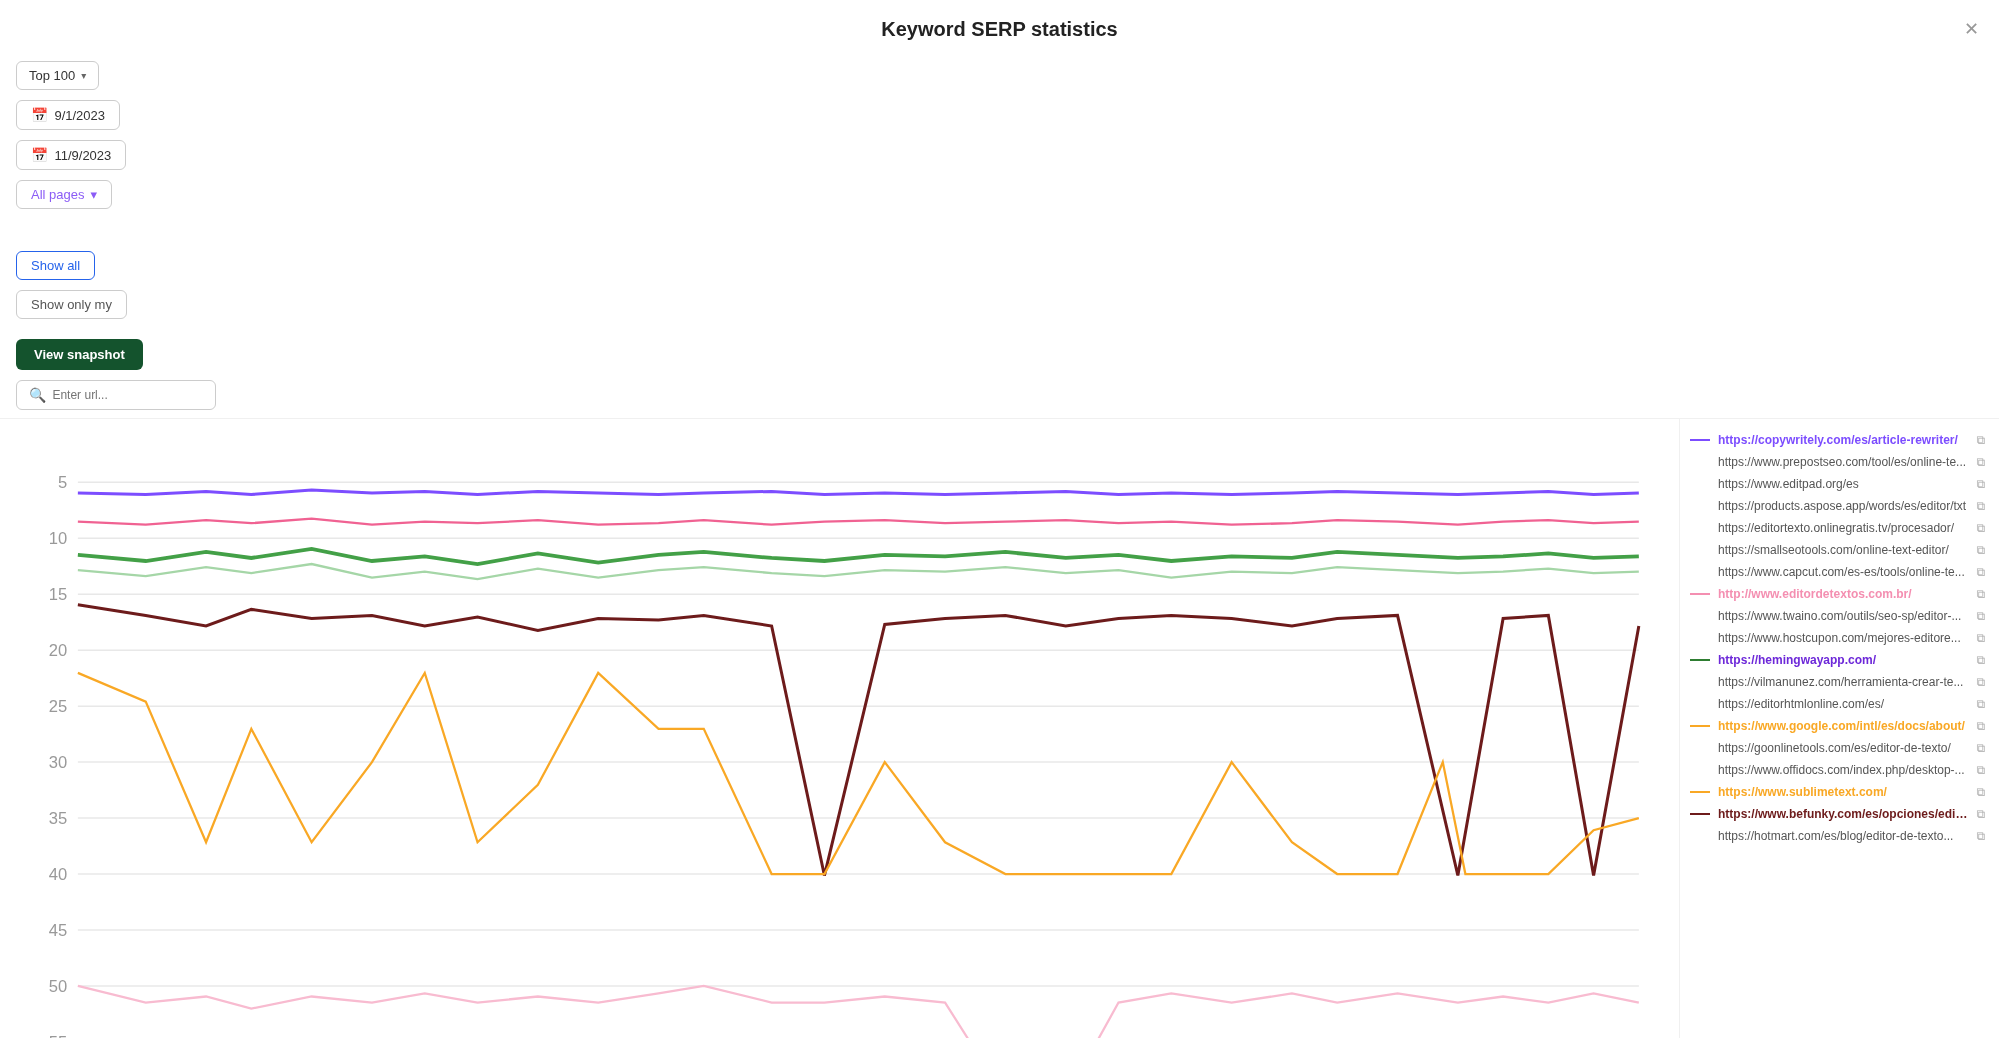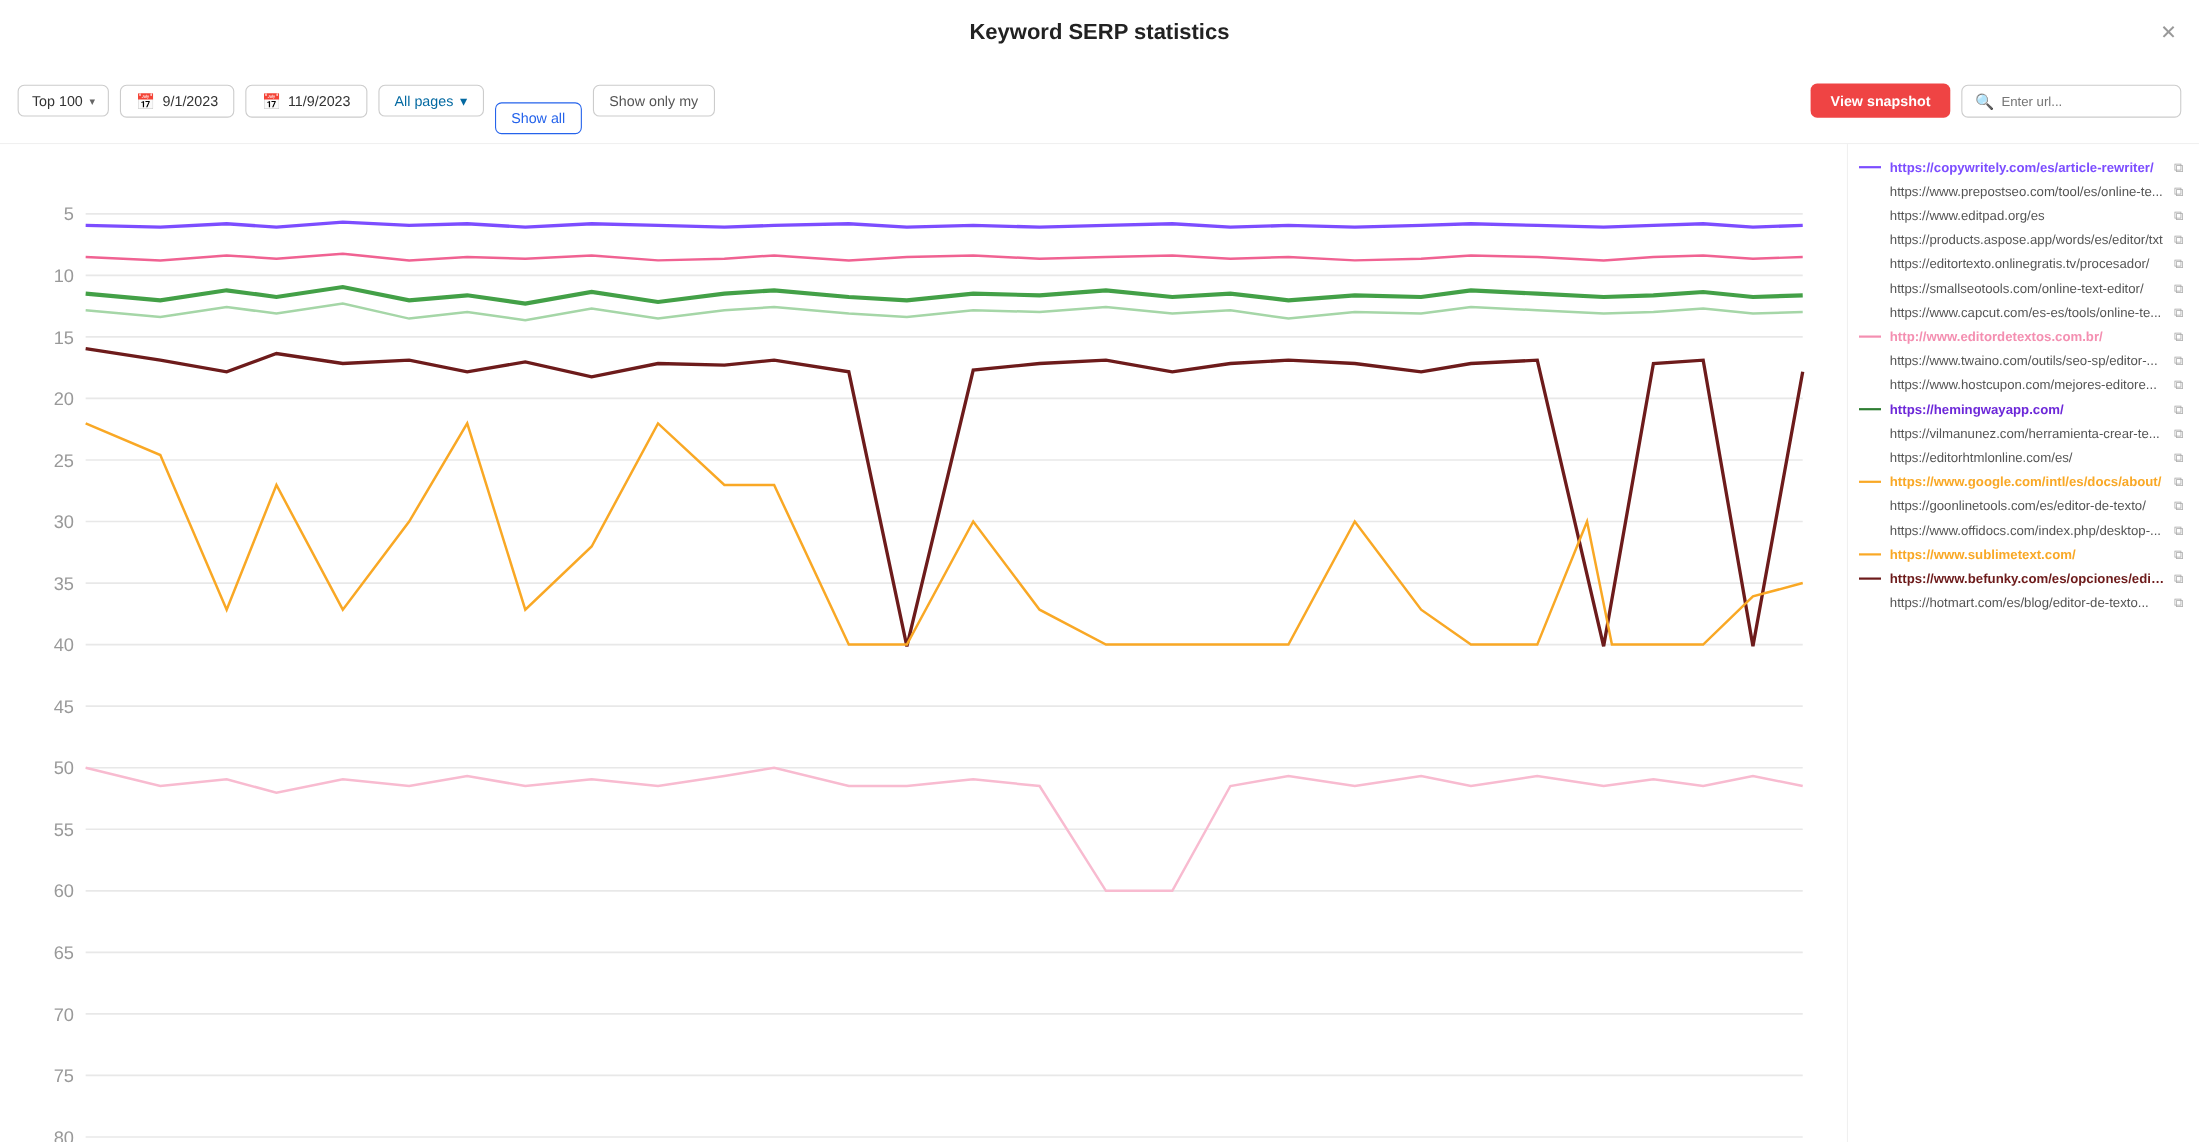--- a/index.html
+++ b/index.html
@@ -1,35 +1,35 @@
 <!DOCTYPE html>
 <html><head>
   <meta charset="utf-8">
   <style>
     * { box-sizing: border-box; margin: 0; padding: 0; }
     body { font-family: -apple-system, BlinkMacSystemFont, 'Segoe UI', sans-serif; background: #fff; color: #333; font-size: 13px; width: 1999px; min-height: 1038px; overflow: hidden; }
     
     .header { text-align: center; padding: 18px 0 12px; font-size: 20px; font-weight: 700; color: #222; position: relative; }
     .close-btn { position: absolute; right: 20px; top: 18px; font-size: 18px; color: #999; cursor: pointer; background: none; border: none; }
     
-    .toolbar { display: flex; align-items: center; padding: 8px 16px; gap: 10px; border-bottom: 1px solid #f0f0f0; }
+    .toolbar { display: flex; align-items: flex-start; padding: 8px 16px; gap: 10px; border-bottom: 1px solid #f0f0f0; flex-direction: column; }
     .toolbar-spacer { flex: 1; }
     
     .dropdown-btn { display: flex; align-items: center; gap: 6px; padding: 6px 12px; border: 1px solid #ccc; border-radius: 6px; background: #fff; cursor: pointer; font-size: 13px; color: #333; }
     .dropdown-btn .arrow { font-size: 10px; color: #666; }
     
     .date-btn { display: flex; align-items: center; gap: 6px; padding: 6px 14px; border: 1px solid #ccc; border-radius: 6px; background: #fff; cursor: pointer; font-size: 13px; color: #333; }
     .cal-icon { font-size: 14px; color: #555; }
     
-    .filter-btn { display: flex; align-items: center; gap: 6px; padding: 6px 14px; border: 1px solid #ccc; border-radius: 6px; background: #fff; cursor: pointer; font-size: 13px; color: #0369a1; }
+    .filter-btn { display: flex; align-items: center; gap: 6px; padding: 6px 14px; border: 1px solid #ccc; border-radius: 6px; background: #fff; cursor: pointer; font-size: 13px; color: #8b5cf6; }
     
     .show-all-btn { padding: 6px 14px; border: 1px solid #2563eb; border-radius: 6px; background: #fff; cursor: pointer; font-size: 13px; color: #2563eb; font-weight: 500; margin-top: 32px; }
     .show-only-my-btn { padding: 6px 14px; border: 1px solid #ccc; border-radius: 6px; background: #fff; cursor: pointer; font-size: 13px; color: #555; }
     
-    .view-snapshot-btn { padding: 8px 18px; background: #ef4444; color: #fff; border: none; border-radius: 6px; cursor: pointer; font-size: 13px; font-weight: 600; }
+    .view-snapshot-btn { padding: 8px 18px; background: #14532d; color: #fff; border: none; border-radius: 6px; cursor: pointer; font-size: 13px; font-weight: 600; }
     
     .url-search { display: flex; align-items: center; gap: 6px; padding: 6px 12px; border: 1px solid #ccc; border-radius: 6px; background: #fff; width: 200px; }
     .url-search input { border: none; outline: none; font-size: 12px; color: #aaa; width: 160px; }
     .search-icon-sm { color: #aaa; font-size: 14px; }
     
     .main-content { display: flex; padding: 0; height: calc(1038px - 110px); }
     
     .chart-area { flex: 1; padding: 10px 10px 30px 10px; position: relative; display: flex; flex-direction: column; }
     
     .chart-title-area { text-align: center; margin-bottom: 4px; }

